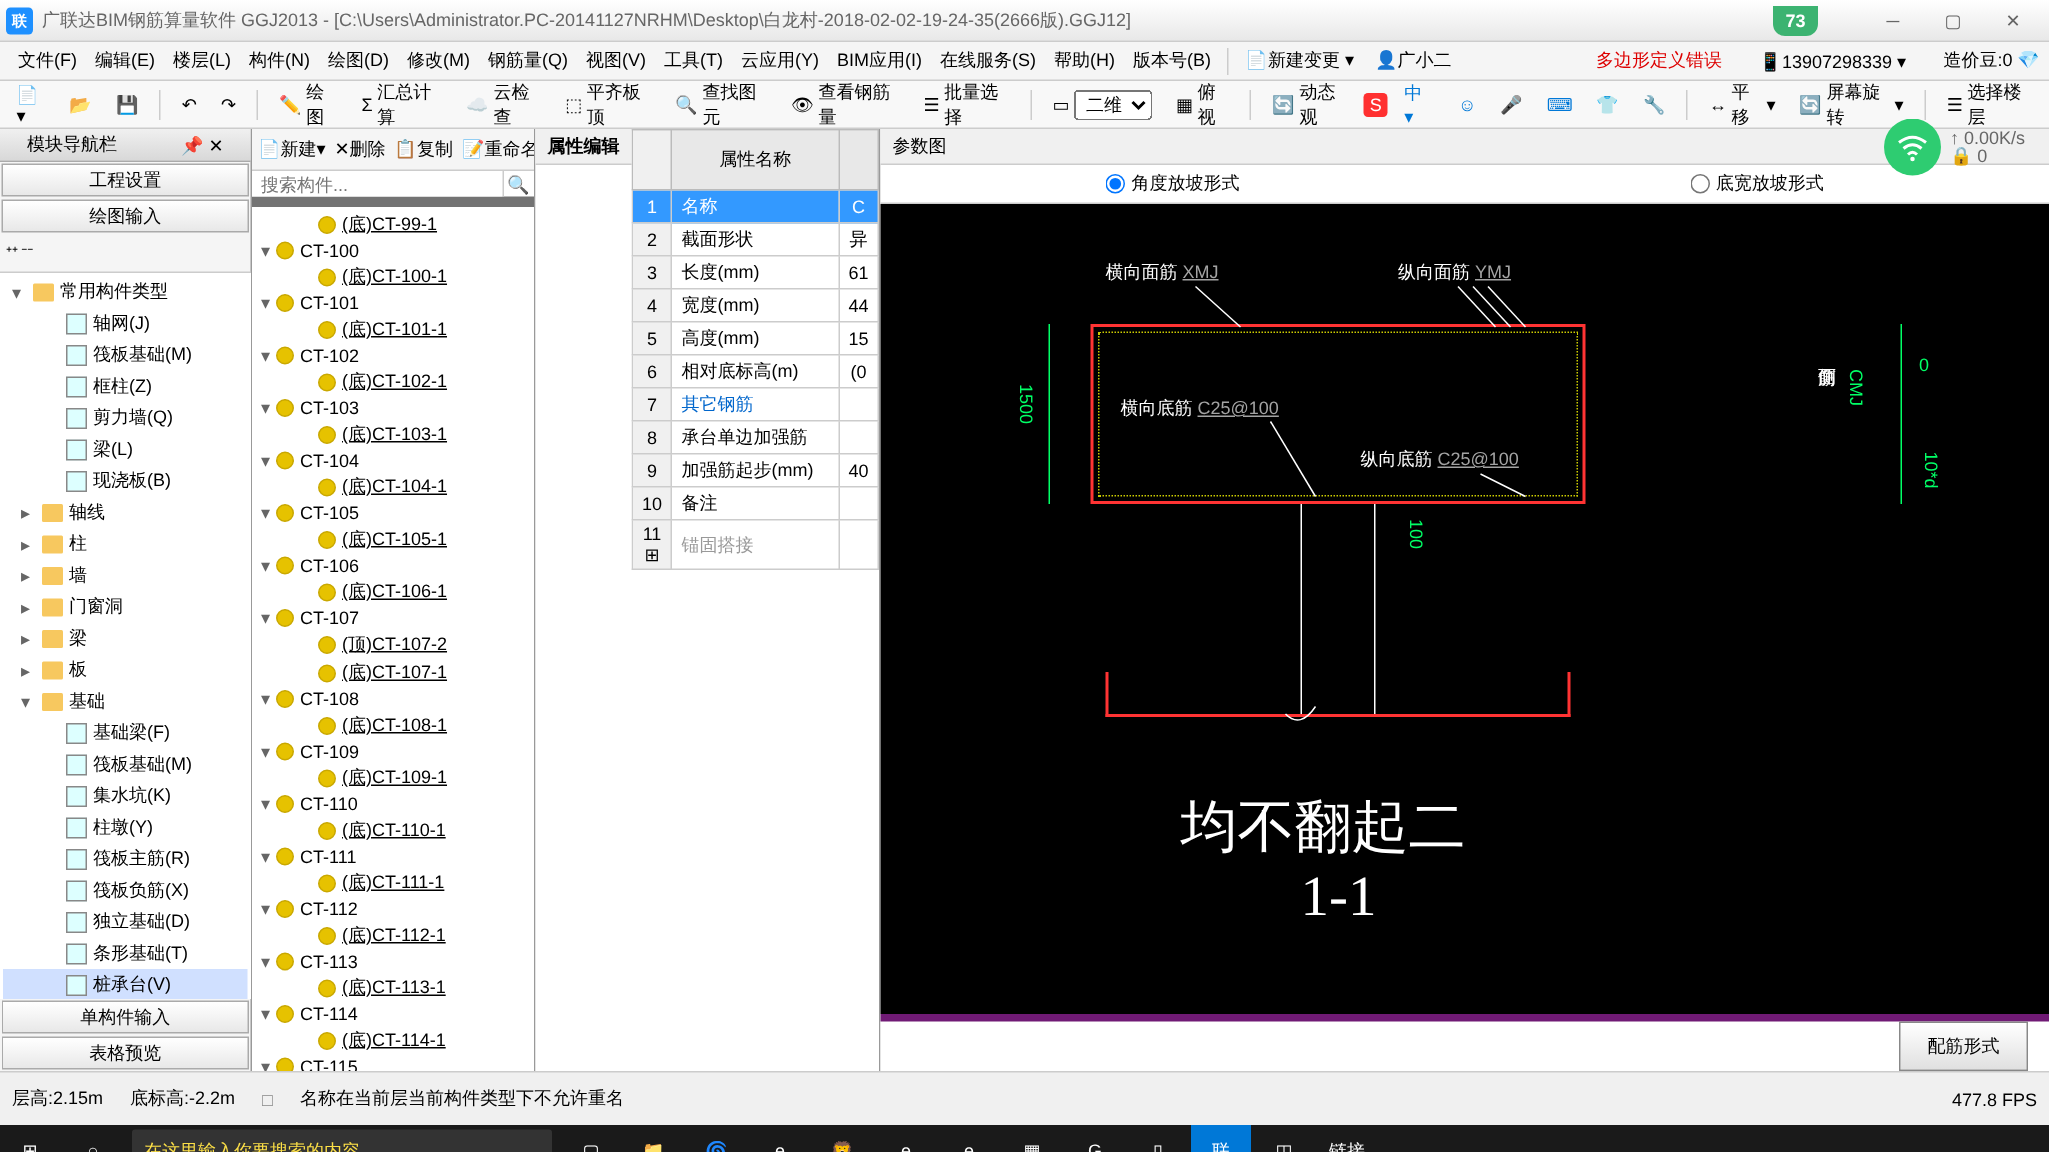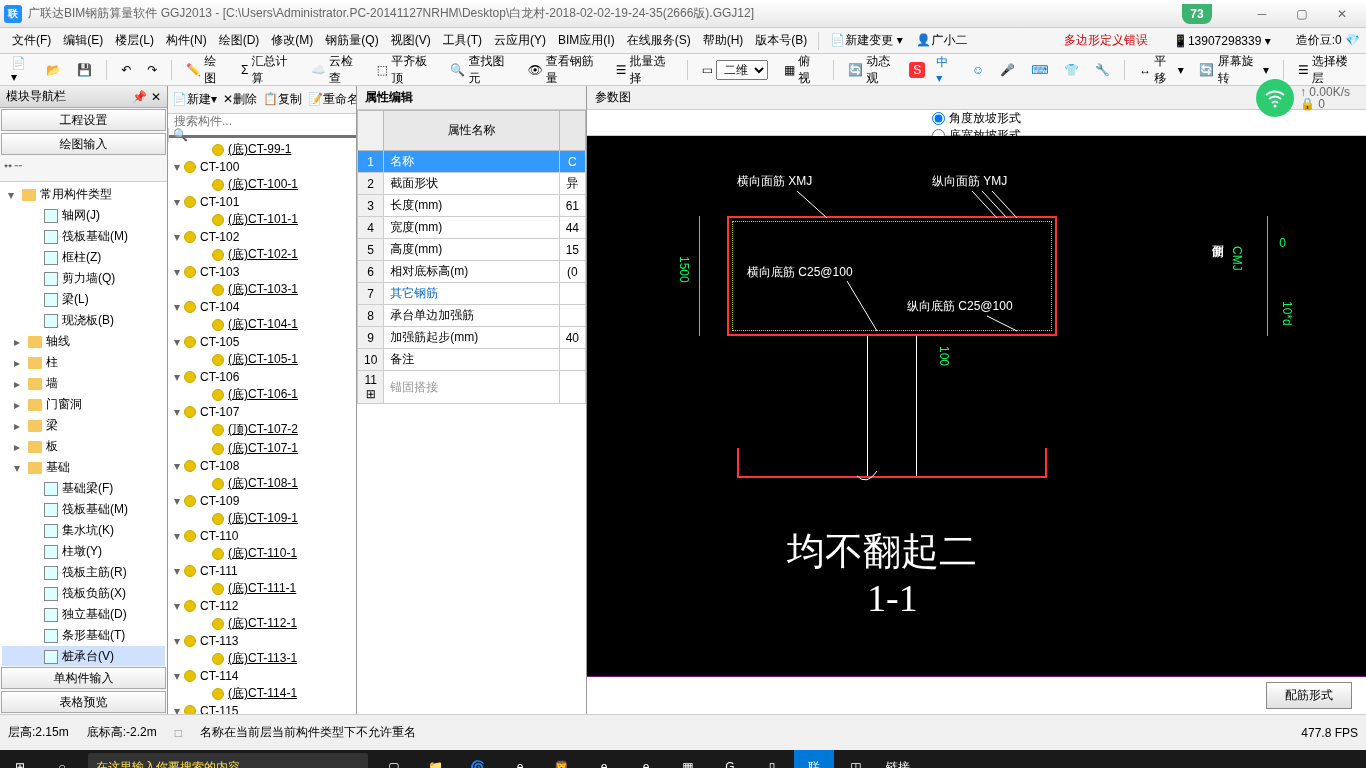--- a/index.html
+++ b/index.html
@@ -18,79 +18,79 @@
 .menubar .link { color: #d00; cursor: pointer; }
 
 .toolbar { height: 32px; background: #f8f8f8; display: flex; align-items: center; padding: 0 6px; border-bottom: 1px solid #ccc; gap: 6px; }
 .toolbar .tb-btn { padding: 3px 5px; cursor: pointer; display: flex; align-items: center; gap: 3px; }
 .toolbar .sep { width: 1px; height: 20px; background: #ccc; margin: 0 3px; }
 .toolbar select { font-size: 12px; padding: 1px 3px; }
 
 .main { display: flex; height: 628px; }
 
 .left-panel { width: 168px; border-right: 1px solid #999; display: flex; flex-direction: column; background: #f5f5f5; }
-.panel-header { height: 22px; background: linear-gradient(#f0f0f0, #d8d8d8); border-bottom: 1px solid #aaa; display: flex; align-items: center; justify-content: space-between; padding: 0 6px; font-weight: normal; }
+.panel-header { height: 22px; background: linear-gradient(#f0f0f0, #d8d8d8); border-bottom: 1px solid #aaa; display: flex; align-items: center; justify-content: space-between; padding: 0 18px; font-weight: normal; }
 .left-tab-btn { height: 22px; background: linear-gradient(#fff, #e8e8e8); border: 1px solid #aaa; margin: 1px; cursor: pointer; display: flex; align-items: center; justify-content: center; }
 .toolbar-mini { height: 26px; border-bottom: 1px solid #ccc; display: flex; align-items: center; padding: 0 4px; gap: 2px; }
 .tree { flex: 1; overflow-y: auto; background: #fff; padding: 2px; }
 .tree-item { padding: 2px 2px 2px 6px; cursor: pointer; display: flex; align-items: center; gap: 4px; white-space: nowrap; }
 .tree-item.l1 { padding-left: 12px; }
 .tree-item.l2 { padding-left: 28px; }
 .tree-item.selected { background: #d0e0ff; }
 .expand-icon { width: 10px; display: inline-block; color: #666; }
 .folder-icon { width: 14px; height: 12px; background: #f7c85f; border-radius: 1px; display: inline-block; }
 .type-icon { width: 14px; height: 14px; display: inline-block; border: 1px solid #888; background: #dff; }
 
 .mid-panel { width: 189px; border-right: 1px solid #999; display: flex; flex-direction: column; background: #fff; }
 .mid-toolbar { height: 28px; background: #f5f5f5; border-bottom: 1px solid #ccc; display: flex; align-items: center; padding: 0 4px; gap: 6px; overflow: hidden; white-space: nowrap; }
-.search-box { height: 24px; border-bottom: 3px solid #737373; display: flex; flex-direction: column; }
+.search-box { height: 24px; border-bottom: 7px solid #737373; display: flex; }
 .search-box input { flex: 1; border: none; padding: 0 6px; outline: none; }
 .search-box .search-btn { width: 24px; border-left: 1px solid #ccc; display: flex; align-items: center; justify-content: center; cursor: pointer; }
 .component-tree { flex: 1; overflow-y: auto; padding: 2px; }
 .ct-item { padding: 1px 2px 1px 18px; cursor: pointer; display: flex; align-items: center; gap: 4px; white-space: nowrap; }
 .ct-item.sub { padding-left: 42px; text-decoration: underline; }
 .gear-icon { width: 12px; height: 12px; background: #e6c200; border-radius: 50%; border: 1px solid #c9a800; display: inline-block; }
 
-.prop-panel { width: 230px; border-right: 1px solid #999; display: flex; flex-direction: column; background: #fff; }
+.prop-panel { width: 230px; border-right: 1px solid #999; display: flex; flex-direction: row; background: #fff; }
 .prop-title { height: 24px; background: #f0f0f0; border-bottom: 1px solid #ccc; display: flex; align-items: center; padding: 0 8px; font-weight: bold; }
 .prop-table { flex: 1; overflow-y: auto; }
 .prop-table table { width: 100%; border-collapse: collapse; }
 .prop-table th { background: #e8e8e8; border: 1px solid #bbb; padding: 3px; text-align: center; font-weight: normal; height: 40px; }
 .prop-table td { border: 1px solid #ccc; padding: 2px 6px; height: 19px; }
 .prop-table .rownum { width: 24px; text-align: center; background: #f0f0f0; }
 .prop-table .selected-row td { background: #3399ff; color: #fff; }
 .prop-table .blue-text { color: #0066cc; }
 .prop-table .valcol { width: 20px; text-align: center; }
 
 .diagram-panel { flex: 1; display: flex; flex-direction: column; background: #fff; }
 .diagram-header { height: 24px; background: #f0f0f0; border-bottom: 1px solid #ccc; display: flex; align-items: center; padding: 0 8px; }
 .diagram-header .dh-title { flex: 1; }
 .wifi-badge { width: 38px; height: 38px; border-radius: 50%; background: #2ecc71; position: relative; display: flex; align-items: center; justify-content: center; }
 .net-info { display: flex; align-items: center; gap: 6px; padding-right: 8px; }
 .net-stats { font-size: 10px; color: #666; line-height: 12px; }
-.radio-row { height: 26px; display: flex; align-items: center; justify-content: space-around; border-bottom: 1px solid #ccc; flex-direction: column; }
+.radio-row { height: 26px; display: flex; align-items: center; justify-content: space-around; border-bottom: 1px solid #ccc; }
 .radio-opt { display: flex; align-items: center; gap: 4px; cursor: pointer; }
 .diagram-canvas { flex: 1; background: #000; position: relative; }
-.diagram-footer { height: 38px; border-top: 1px solid #701a75; display: flex; align-items: center; justify-content: flex-end; padding: 0 14px; }
+.diagram-footer { height: 38px; border-top: 5px solid #701a75; display: flex; justify-content: flex-end; padding: 0 14px; }
 .diagram-footer button { padding: 4px 18px; border: 1px solid #888; background: linear-gradient(#fff,#e0e0e0); cursor: pointer; }
 
 .statusbar { height: 36px; background: #f0f0f0; border-top: 1px solid #ccc; display: flex; align-items: center; padding: 0 8px; gap: 18px; }
 .statusbar .right { margin-left: auto; }
 
 .taskbar { height: 34px; background: #1a1a1a; display: flex; align-items: center; color: #fff; padding: 0; gap: 2px; }
 .taskbar .tb-item { height: 34px; min-width: 40px; display: flex; align-items: center; justify-content: center; cursor: pointer; }
 .taskbar .search-area { background: #333; height: 28px; width: 280px; display: flex; align-items: center; padding: 0 8px; color: #fde047; border-radius: 2px; margin: 0 4px; }
 .taskbar .tray { margin-left: auto; display: flex; align-items: center; gap: 8px; padding-right: 6px; font-size: 11px; margin-top: 32px; }
 .taskbar .clock { text-align: right; line-height: 13px; }
 
 
 .dg-rect-outer { position: absolute; border: 2px solid #ff3333; }
 .dg-text { position: absolute; color: #fff; font-family: "SimHei", sans-serif; }
 .dg-dim { position: absolute; color: #00ff66; font-family: "SimHei", sans-serif; }
-.dg-label-green { color: #ffffff; }
+.dg-label-green { color: #a3a3a3; text-decoration: underline; }
 .dg-big { font-size: 38px; font-family: "SimSun", serif; }
 </style>
 </head>
 <body>
 
 <div class="titlebar">
   <div class="app-icon">联</div>
   <div class="title">广联达BIM钢筋算量软件 GGJ2013 - [C:\Users\Administrator.PC-20141127NRHM\Desktop\白龙村-2018-02-02-19-24-35(2666版).GGJ12]</div>
   <div class="score">73</div>
   <div class="winbtn">─</div>

